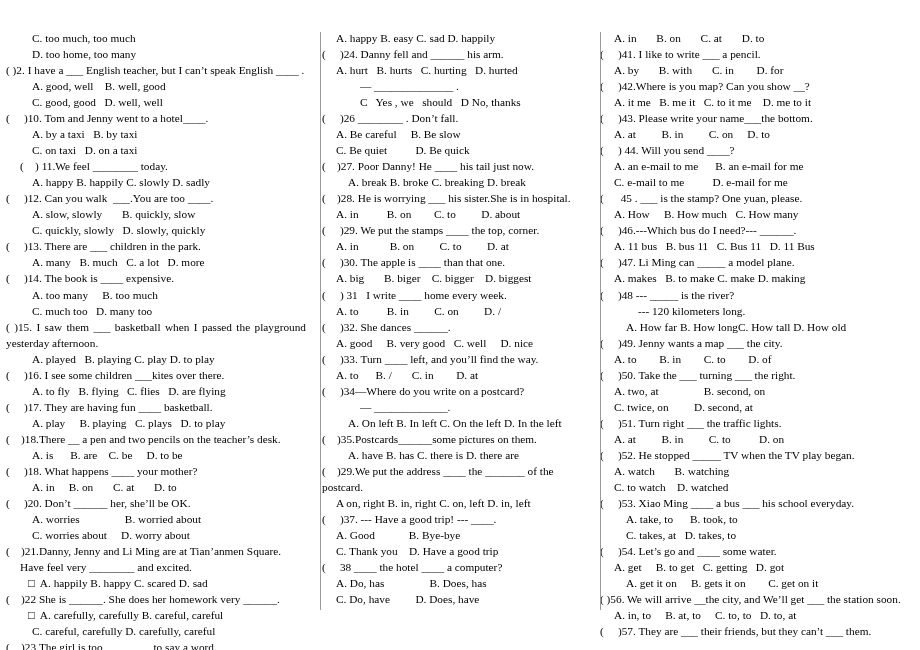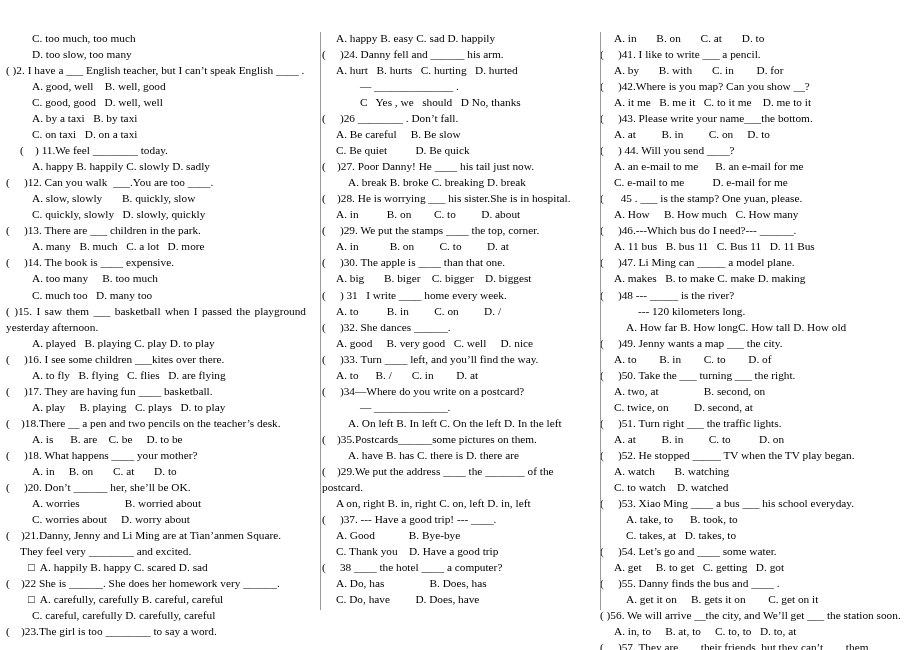--- a/index.html
+++ b/index.html
@@ -62,24 +62,25 @@
 <body>
 
 <div id="page">
 
   <div class="divider" id="divider-1"></div>
   <div class="divider" id="divider-2"></div>
 
   <div class="columns">
     <div class="col col-1" id="col-1">
         <div class="line indent-1">C. too much, too much</div>
-        <div class="line indent-1">D. too slow, too many</div>
+        <div class="line indent-1">D. too home, too many</div>
         <div class="q q-just indent-0">(     )2.  I  have  a  ___  English  teacher,  but  I  can’t  speak English ____ .</div>
         <div class="line indent-1">A. good, well    B. well, good</div>
         <div class="line indent-1">C. good, good   D. well, well</div>
+        <div class="line indent-0">(     )10. Tom and Jenny went to a hotel____.</div>
         <div class="line indent-1">A. by a taxi   B. by taxi</div>
         <div class="line indent-1">C. on taxi   D. on a taxi</div>
         <div class="line indent-h">(    ) 11.We feel ________ today.</div>
         <div class="line indent-1">A. happy B. happily C. slowly D. sadly</div>
         <div class="line indent-0">(     )12. Can you walk  ___.You are too ____.</div>
         <div class="line indent-1">A. slow, slowly       B. quickly, slow</div>
         <div class="line indent-1">C. quickly, slowly   D. slowly, quickly</div>
         <div class="line indent-0">(     )13. There are ___ children in the park.</div>
         <div class="line indent-1">A. many   B. much   C. a lot   D. more</div>
         <div class="line indent-0">(     )14. The book is ____ expensive.</div>
@@ -92,21 +93,21 @@
         <div class="line indent-0">(     )17. They are having fun ____ basketball.</div>
         <div class="line indent-1">A. play     B. playing   C. plays   D. to play</div>
         <div class="line indent-0">(    )18.There __ a pen and two pencils on the teacher’s desk.</div>
         <div class="line indent-1">A. is      B. are    C. be     D. to be</div>
         <div class="line indent-0">(     )18. What happens ____ your mother?</div>
         <div class="line indent-1">A. in     B. on       C. at       D. to</div>
         <div class="line indent-0">(     )20. Don’t ______ her, she’ll be OK.</div>
         <div class="line indent-1">A. worries                B. worried about</div>
         <div class="line indent-1">C. worries about     D. worry about</div>
         <div class="line indent-0">(    )21.Danny, Jenny and Li Ming are at Tian’anmen Square.</div>
-        <div class="line indent-h">They feel very ________ and excited.</div>
+        <div class="line indent-h">Have feel very ________ and excited.</div>
         <div class="line sq">□  A. happily B. happy C. scared D. sad</div>
         <div class="line indent-0">(    )22 She is ______. She does her homework very ______.</div>
         <div class="line sq">□  A. carefully, carefully B. careful, careful</div>
         <div class="line indent-1">C. careful, carefully D. carefully, careful</div>
         <div class="line indent-0">(    )23.The girl is too ________ to say a word.</div>
       </div>
     <div class="col col-2" id="col-2">
         <div class="line indent-h">A. happy B. easy C. sad D. happily</div>
         <div class="line indent-0">(     )24. Danny fell and ______ his arm.</div>
         <div class="line indent-h">A. hurt   B. hurts   C. hurting   D. hurted</div>
@@ -171,21 +172,20 @@
         <div class="line indent-0">(     )51. Turn right ___ the traffic lights.</div>
         <div class="line indent-h">A. at         B. in         C. to          D. on</div>
         <div class="line indent-0">(     )52. He stopped _____ TV when the TV play began.</div>
         <div class="line indent-h">A. watch       B. watching</div>
         <div class="line indent-h">C. to watch    D. watched</div>
         <div class="line indent-0">(     )53. Xiao Ming ____ a bus ___ his school everyday.</div>
         <div class="line indent-1">A. take, to      B. took, to</div>
         <div class="line indent-1">C. takes, at   D. takes, to</div>
         <div class="line indent-0">(     )54. Let’s go and ____ some water.</div>
         <div class="line indent-h">A. get     B. to get   C. getting   D. got</div>
-        <div class="line indent-0">(     )55. Danny finds the bus and ____ .</div>
         <div class="line indent-1">A. get it on     B. gets it on        C. get on it</div>
         <div class="q q-just indent-0">(      )56.  We  will  arrive  __the  city,  and  We’ll  get  ___  the station soon.</div>
         <div class="line indent-h">A. in, to     B. at, to     C. to, to   D. to, at</div>
         <div class="line indent-0">(     )57. They are ___ their friends, but they can’t ___ them.</div>
       </div>
   </div>
 
 </div>
 
 </body></html>

